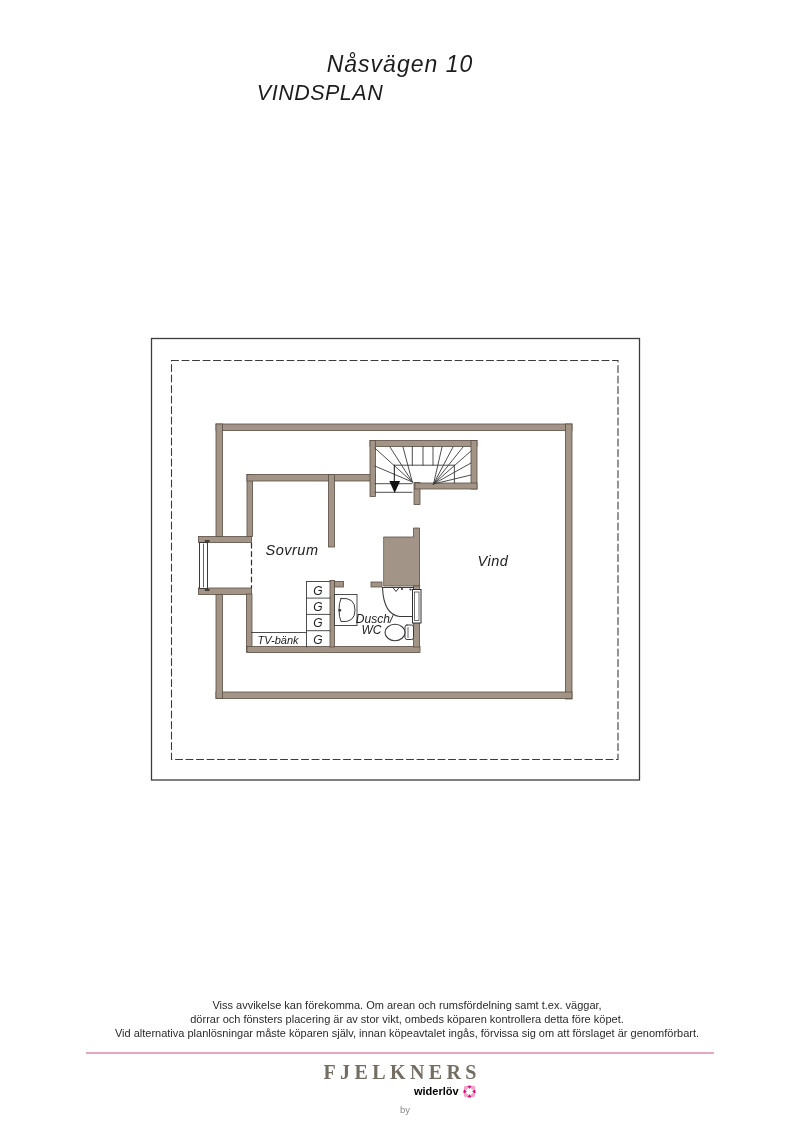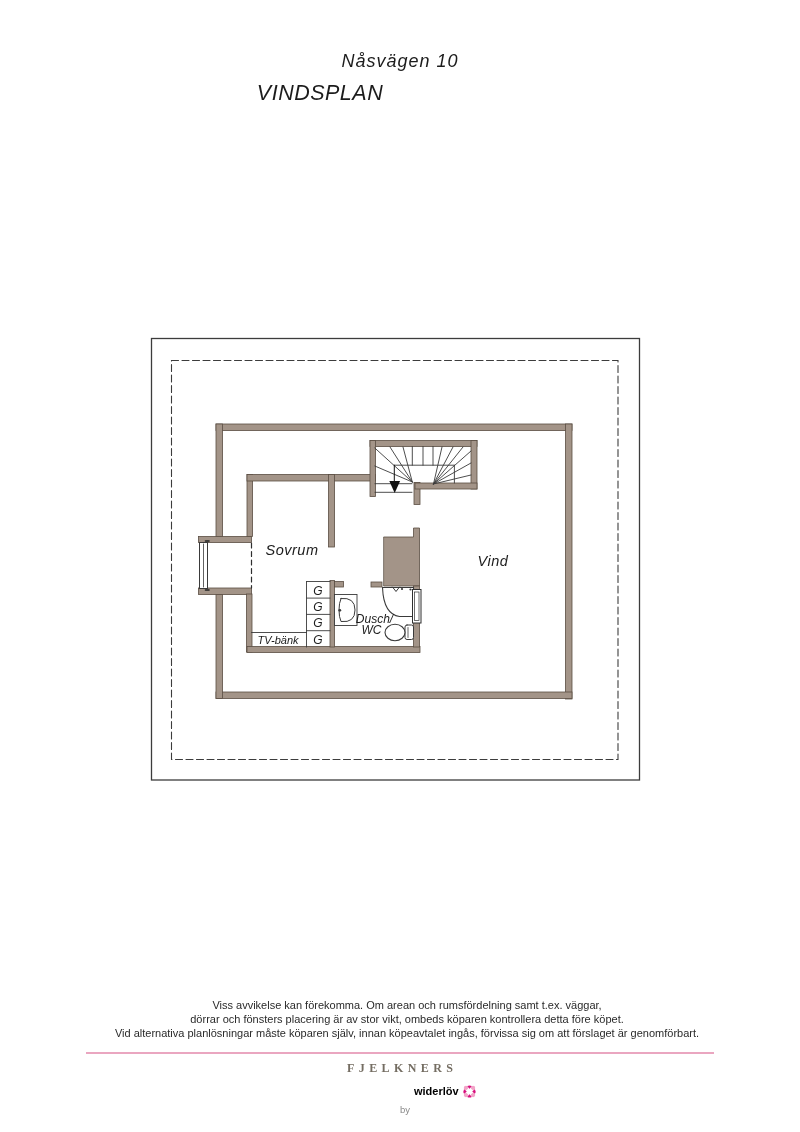--- a/index.html
+++ b/index.html
@@ -2,21 +2,21 @@
 <html><head>
 <meta charset="utf-8">
 <style>
 html,body{margin:0;padding:0;background:#fff;}
 body{width:800px;height:1132px;position:relative;font-family:"Liberation Sans",sans-serif;}
 .abs{position:absolute;will-change:transform;}
 </style>
 </head>
 <body>
 
-<div class="abs" style="left:0;top:51px;width:800px;text-align:center;font-style:italic;font-size:18px;letter-spacing:1px;color:#1c1c1c;">Nåsvägen 10</div>
+<div class="abs" style="left:0;top:51px;width:800px;text-align:center;font-style:italic;font-size:23px;letter-spacing:1px;color:#1c1c1c;">Nåsvägen 10</div>
 
 <div class="abs" style="left:0;top:81px;width:640px;text-align:center;font-style:italic;font-size:21.5px;letter-spacing:0.5px;color:#1c1c1c;">VINDSPLAN</div>
 
 <svg class="abs" style="left:0;top:0;will-change:transform;" width="800" height="1132" viewBox="0 0 800 1132">
 <g stroke-linecap="round">
 
 <rect x="151.5" y="338.5" width="488" height="441.5" fill="none" stroke="#3c3c3c" stroke-width="1.3"></rect>
 
 <rect x="171.5" y="360.5" width="446.5" height="399" fill="none" stroke="#3c3c3c" stroke-width="1.1" stroke-dasharray="7 3.5"></rect>
 
@@ -140,21 +140,21 @@
 </svg>
 
 <div class="abs" style="left:0;left:7px;top:999px;width:800px;text-align:center;font-size:11px;color:#2a2a2a;">Viss avvikelse kan förekomma. Om arean och rumsfördelning samt t.ex. väggar,</div>
 
 <div class="abs" style="left:0;left:7px;top:1013px;width:800px;text-align:center;font-size:11px;color:#2a2a2a;">dörrar och fönsters placering är av stor vikt, ombeds köparen kontrollera detta före köpet.</div>
 
 <div class="abs" style="left:0;left:7px;top:1027px;width:800px;text-align:center;font-size:11px;color:#2a2a2a;">Vid alternativa planlösningar måste köparen själv, innan köpeavtalet ingås, förvissa sig om att förslaget är genomförbart.</div>
 
 <div class="abs" style="left:86px;top:1052px;width:628px;height:2px;background:#eaa6c0;"></div>
 
-<div class="abs" style="left:0;top:1061px;width:800px;text-align:center;font-family:'Liberation Serif',serif;font-weight:bold;font-size:12px;letter-spacing:4.4px;color:#746d62;text-indent:4.4px;">FJELKNERS</div>
+<div class="abs" style="left:0;top:1061px;width:800px;text-align:center;font-family:'Liberation Serif',serif;font-weight:bold;font-size:20px;letter-spacing:4.4px;color:#746d62;text-indent:4.4px;">FJELKNERS</div>
 
 <div class="abs" style="left:400px;top:1104px;font-size:9.5px;color:#8a8a8a;">by</div>
 <div class="abs" style="left:414px;top:1084.5px;font-size:11px;font-weight:bold;color:#000000;">widerlöv</div>
 
 <svg class="abs" style="left:461.5px;top:1083.5px;" width="15" height="15" viewBox="0 0 16 16">
 <g fill="#f2a3c7">
 <circle cx="4.2" cy="4.2" r="2.3"></circle>
 <circle cx="11.8" cy="4.2" r="2.3"></circle>
 <circle cx="4.2" cy="11.8" r="2.3"></circle>
 <circle cx="11.8" cy="11.8" r="2.3"></circle>

